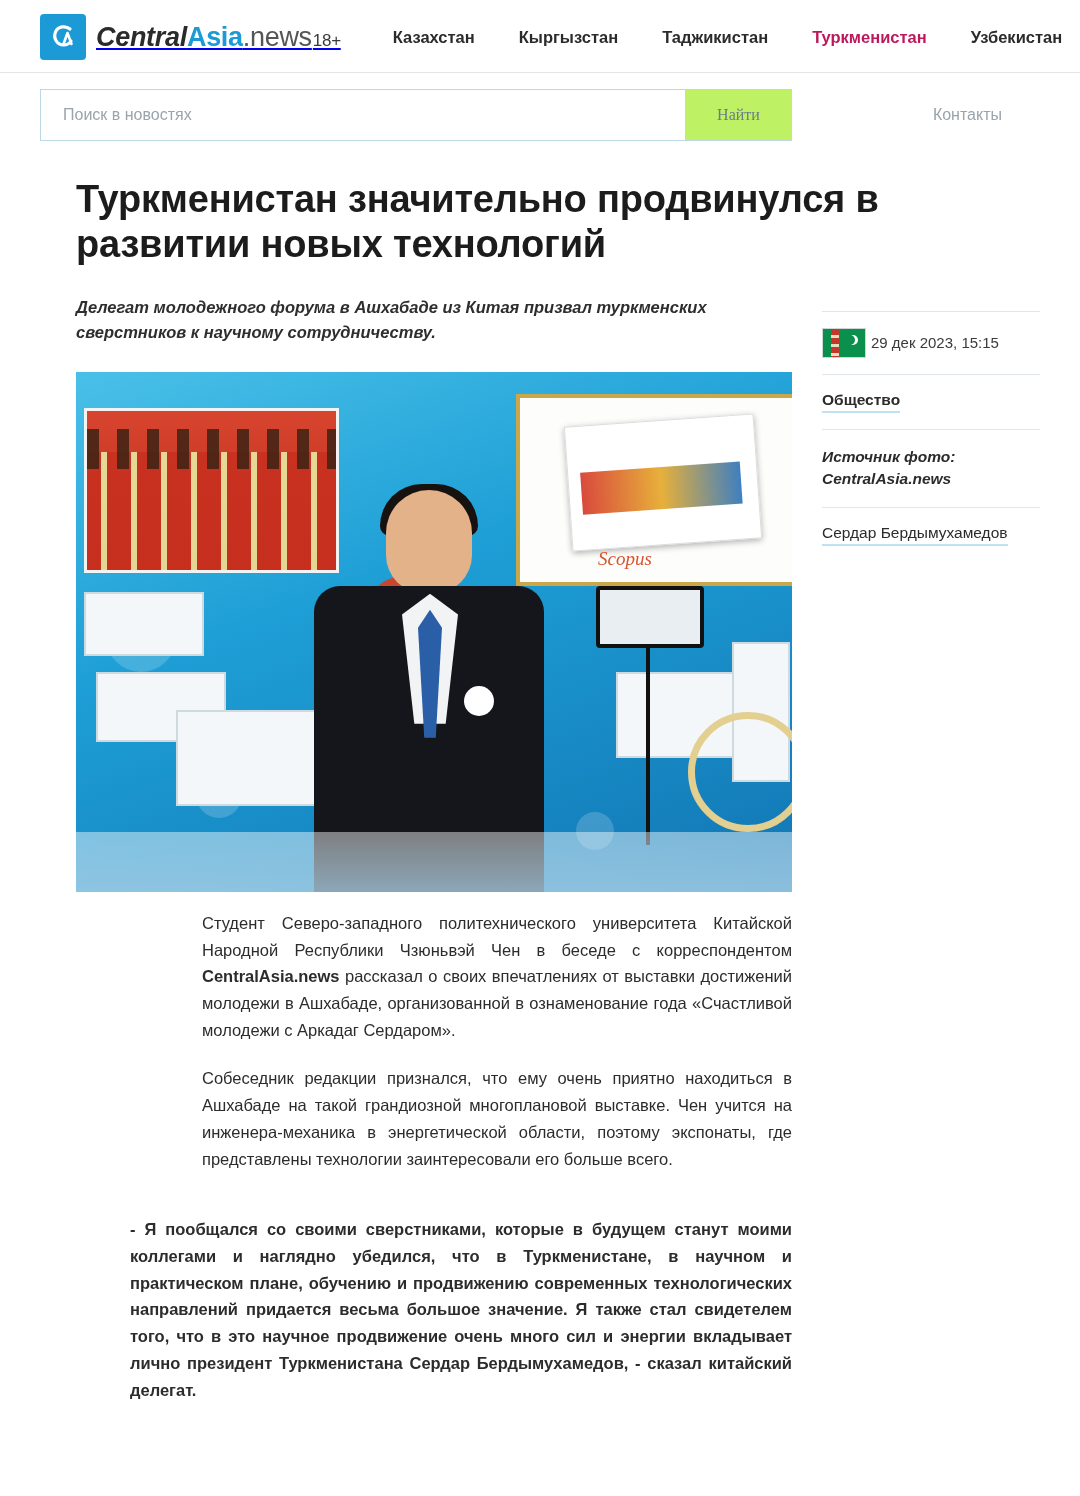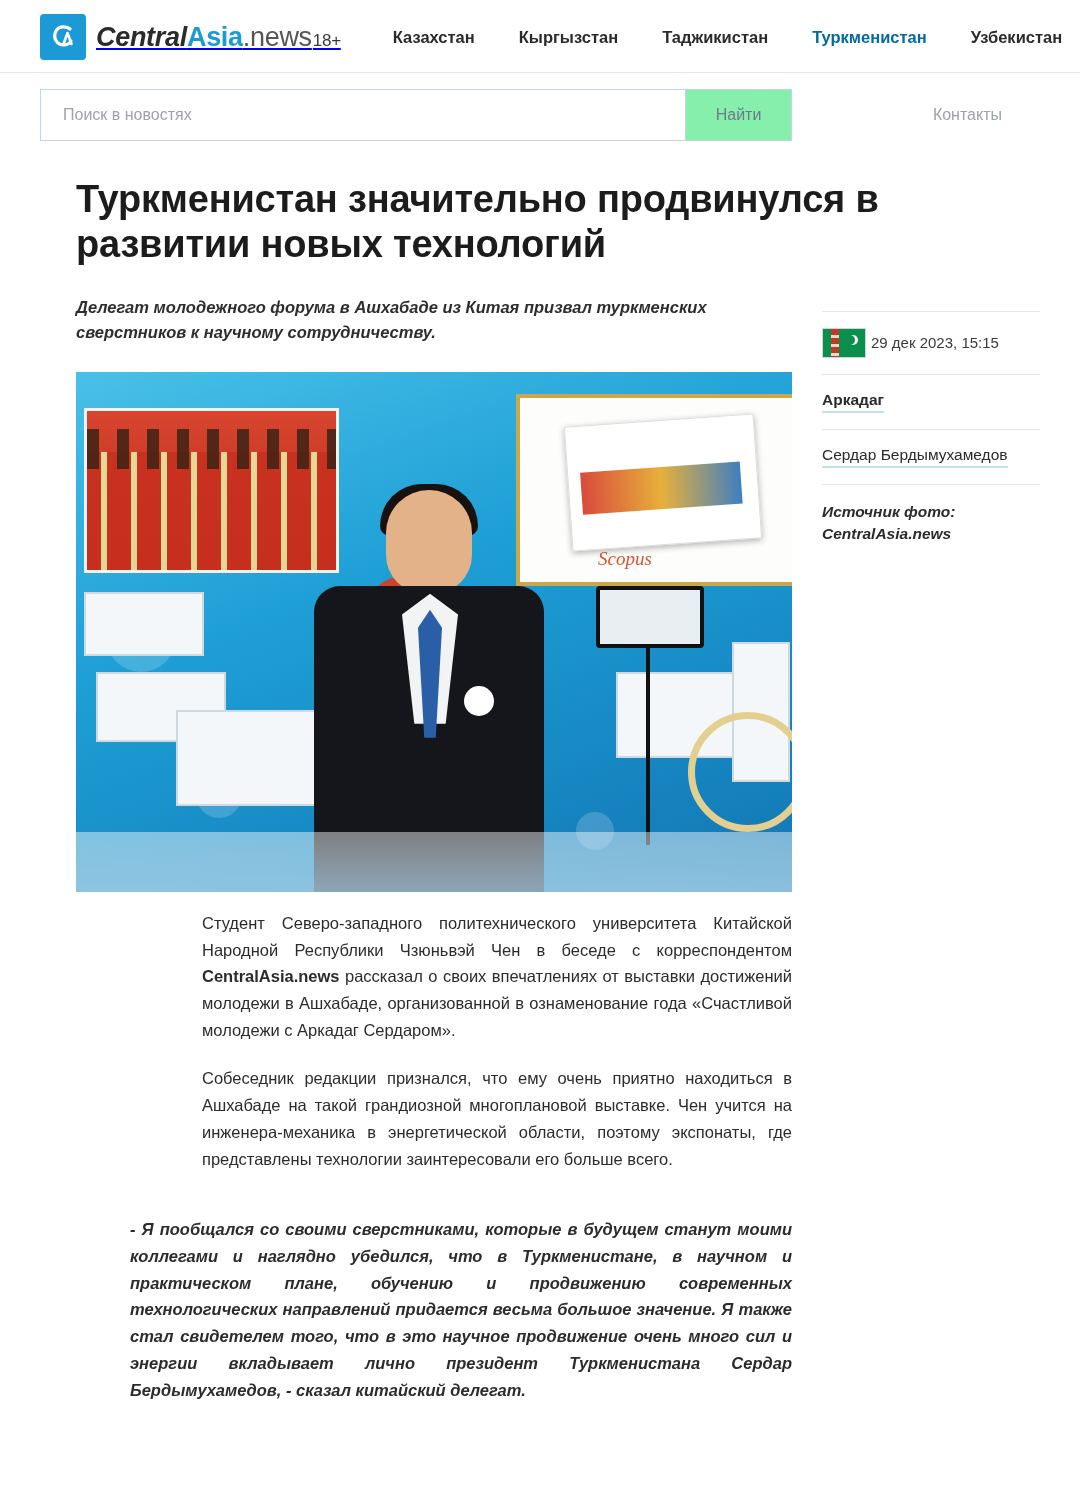--- a/index.html
+++ b/index.html
@@ -64,21 +64,21 @@
     margin-left: 52px;
     flex: 1 1 auto;
   }
   .nav a {
     font-size: 16.5px;
     font-weight: bold;
     color: #2b2b2b;
     text-decoration: none;
     white-space: nowrap;
   }
-  .nav a.active { color: #0369a1; text-align: center; }
+  .nav a.active { color: #be185d; text-align: center; }
 
   
   .searchrow {
     display: flex;
     align-items: center;
     padding: 16px 40px 18px 40px;
   }
   .searchbox {
     display: flex;
     width: 752px;
@@ -94,25 +94,25 @@
     font-size: 16px;
     color: #333;
     font-family: "Liberation Sans", sans-serif;
     background: #fff;
   }
   .searchbox input::placeholder { color: #9aa4ab; }
   .search-btn {
     width: 106px;
     border: none;
     border-left: 1px solid #bcd7e6;
-    background: #86efac;
+    background: #bef264;
     color: #6b7c86;
     font-size: 16px;
     cursor: pointer;
-    font-family: Liberation Sans, sans-serif;
+    font-family: Liberation Serif, serif;
   }
   .contacts {
     margin-left: auto;
     font-size: 16px;
     color: #9aa4ab;
     text-decoration: none;
     padding-right: 38px;
   }
 
   
@@ -250,21 +250,20 @@
     padding-left: 126px;
   }
   .para.first { margin-top: 18px; }
   .para b { font-weight: bold; }
 
   .quote {
     font-size: 16.5px;
     line-height: 1.62;
     color: #2c2c2c;
     text-align: justify;
-    font-style: italic;
     font-weight: bold;
     margin: 44px 0 0 0;
     padding-left: 54px;
   }
 
   
   .side-block {
     border-top: 1px solid #e1e6ea;
     padding: 16px 0 16px 0;
   }
@@ -383,25 +382,25 @@
       <div class="side-block">
         <div class="date-row">
           <span class="flag">
             <span class="stripe"></span>
             <span class="moon"></span>
           </span>
           <span class="date-text">29 дек 2023, 15:15</span>
         </div>
       </div>
       <div class="side-block">
-        <a href="#" class="tag">Аркадаг</a>
-      </div>
-      <div class="side-block">
-        <a href="#" class="tag normal">Сердар Бердымухамедов</a>
+        <a href="#" class="tag">Общество</a>
       </div>
       <div class="side-block">
         <div class="src">Источник фото:</div>
         <div class="src">CentralAsia.news</div>
       </div>
+      <div class="side-block">
+        <a href="#" class="tag normal">Сердар Бердымухамедов</a>
+      </div>
     </div>
 
   </div>
 </div>
 
 </body></html>

